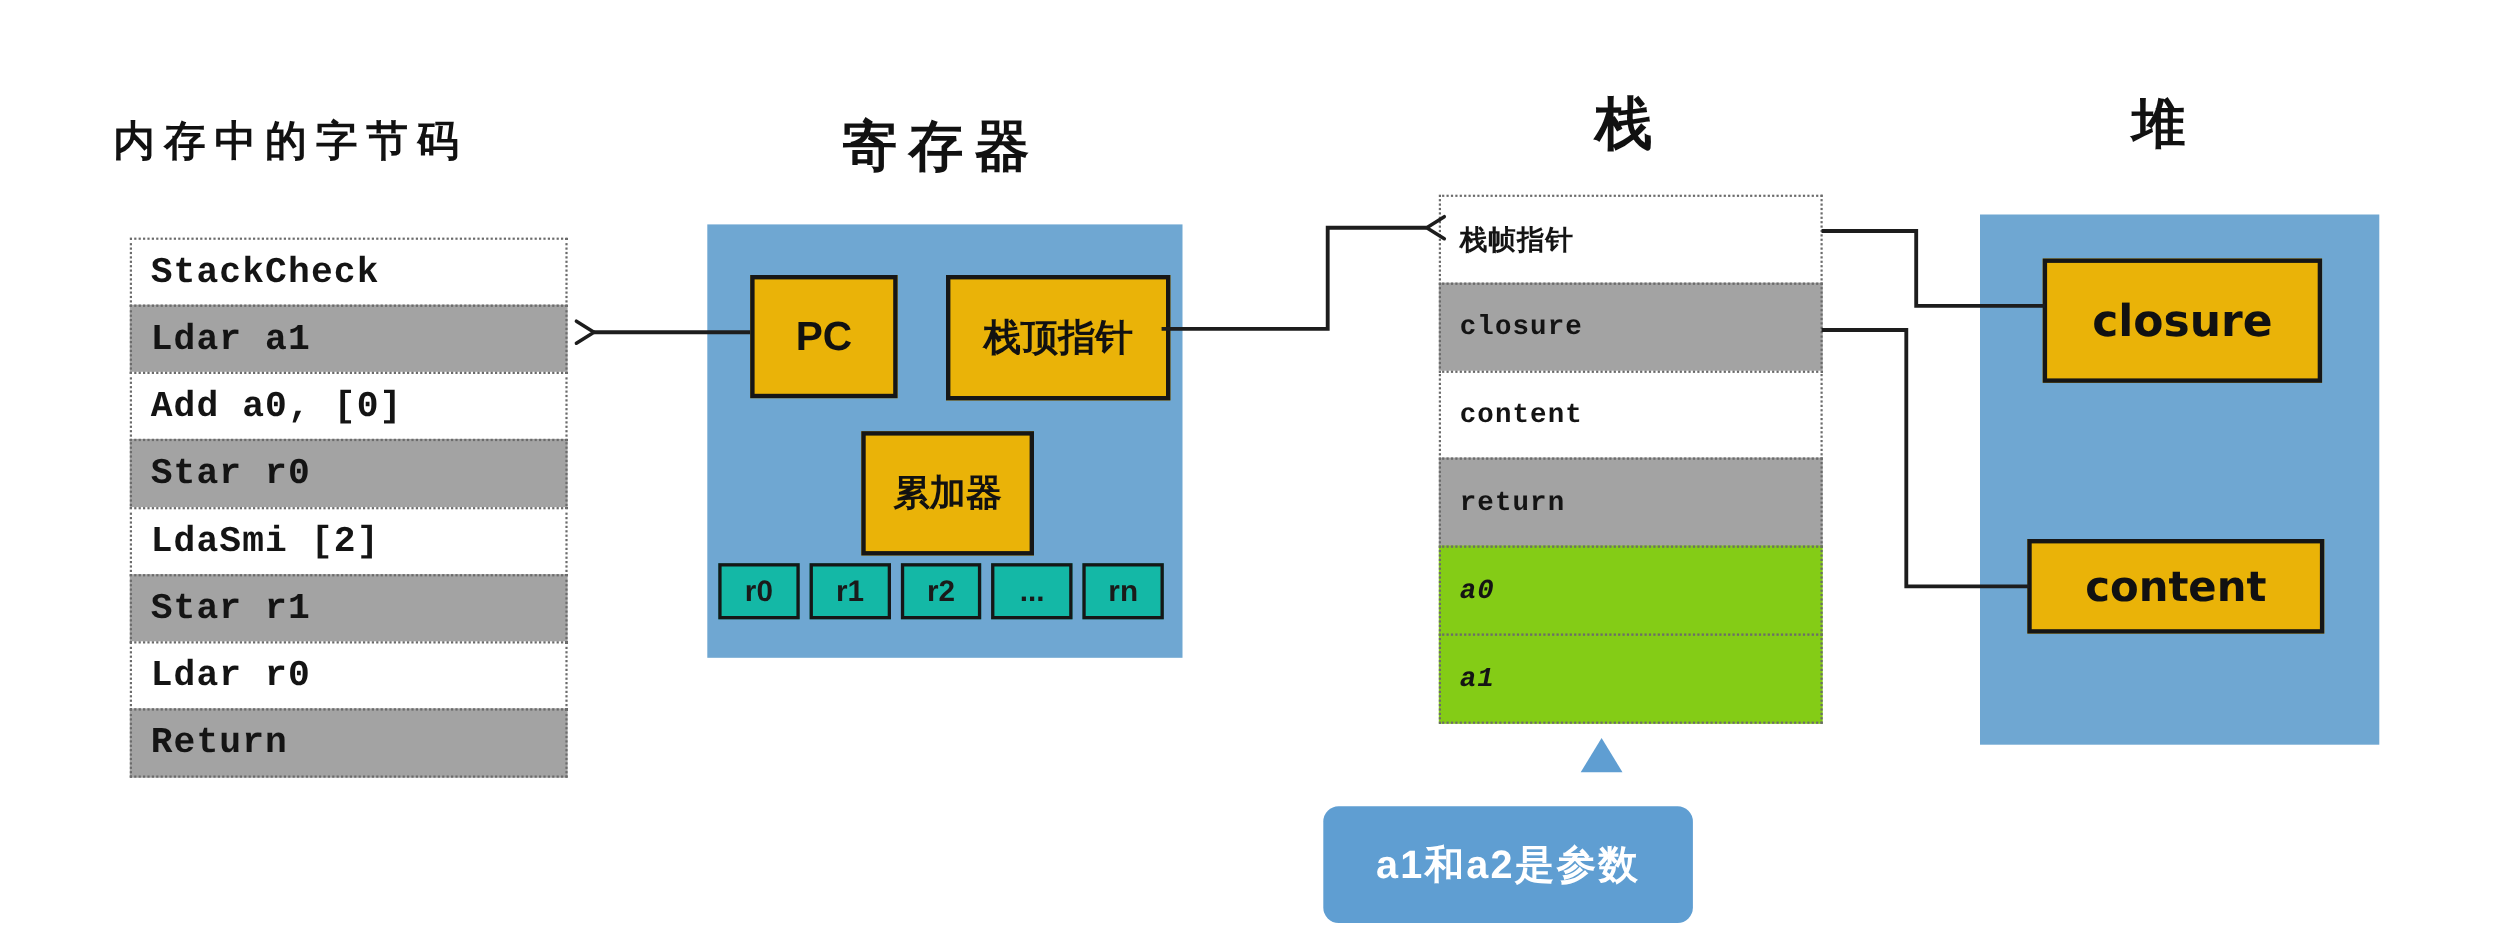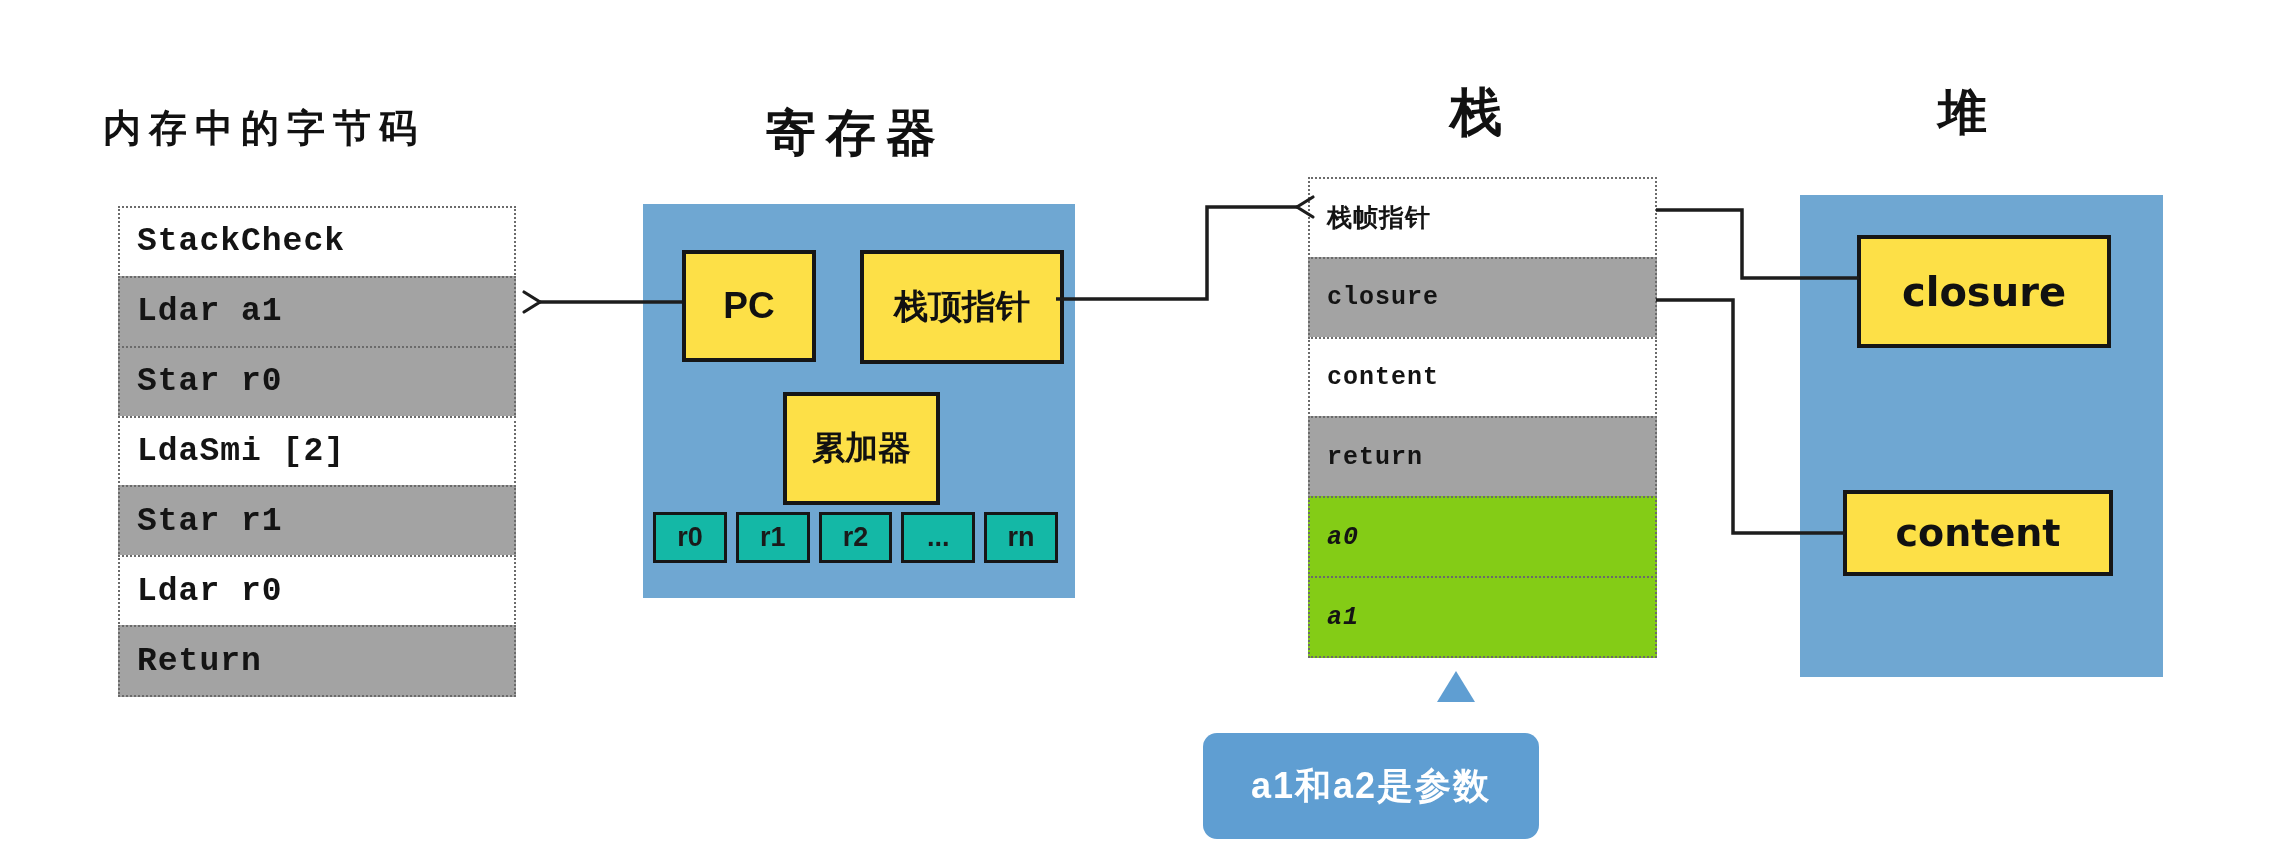--- a/index.html
+++ b/index.html
@@ -22,21 +22,21 @@
   }
   .rowlist .row:first-child{margin-top:0;}
   .shade-w{background:#ffffff;}
   .shade-g{background:#a3a3a3;}
   .shade-o{background:#84cc16;font-style:italic;}
   #bytecode-list .row{font-size:33px;}
   #stack-list .row{font-size:25px;}
   
   .blue-box{background:#6fa7d2;}
   .white-node{
-    background:#fde047;border:4px solid #161616;
+    background:#eab308;border:4px solid #161616;
     display:flex;align-items:center;justify-content:center;
     font-weight:700;color:#111;white-space:nowrap;
   }
   
   #register-cells{display:flex;gap:9px;}
   #register-cells .cell{
     flex:1;background:#14b8a6;border:3px solid #161616;
     display:flex;align-items:center;justify-content:center;
     font-size:27px;font-weight:700;
   }
@@ -60,23 +60,24 @@
 <div id="canvas">
 
   <div class="abs section-title" style="left:103px;top:103px;font-size:38px;letter-spacing:8px;">内存中的字节码</div>
 
   <div class="abs section-title" style="left:766px;top:100px;font-size:50px;letter-spacing:10px;">寄存器</div>
 
   <div class="abs section-title" style="left:1450px;top:78px;font-size:52px;">栈</div>
 
   <div class="abs section-title" style="left:1938px;top:80px;font-size:49px;">堆</div>
 
-  <div id="bytecode-list" class="abs rowlist" style="left:118px;top:206px;width:398px;height:491px;">
+  <div id="bytecode-list" class="abs rowlist" style="left:118px;top:216px;width:398px;height:491px;">
     <div class="row shade-w">StackCheck</div>
     <div class="row shade-g">Ldar a1</div>
+    <div class="row shade-w">Add a0, [0]</div>
     <div class="row shade-g">Star r0</div>
     <div class="row shade-w">LdaSmi [2]</div>
     <div class="row shade-g">Star r1</div>
     <div class="row shade-w">Ldar r0</div>
     <div class="row shade-g">Return</div>
   </div>
 
   <div class="abs blue-box" style="left:643px;top:204px;width:432px;height:394px;"></div>
 
   <div class="abs white-node" style="left:682px;top:250px;width:126px;height:104px;font-size:37px;">

